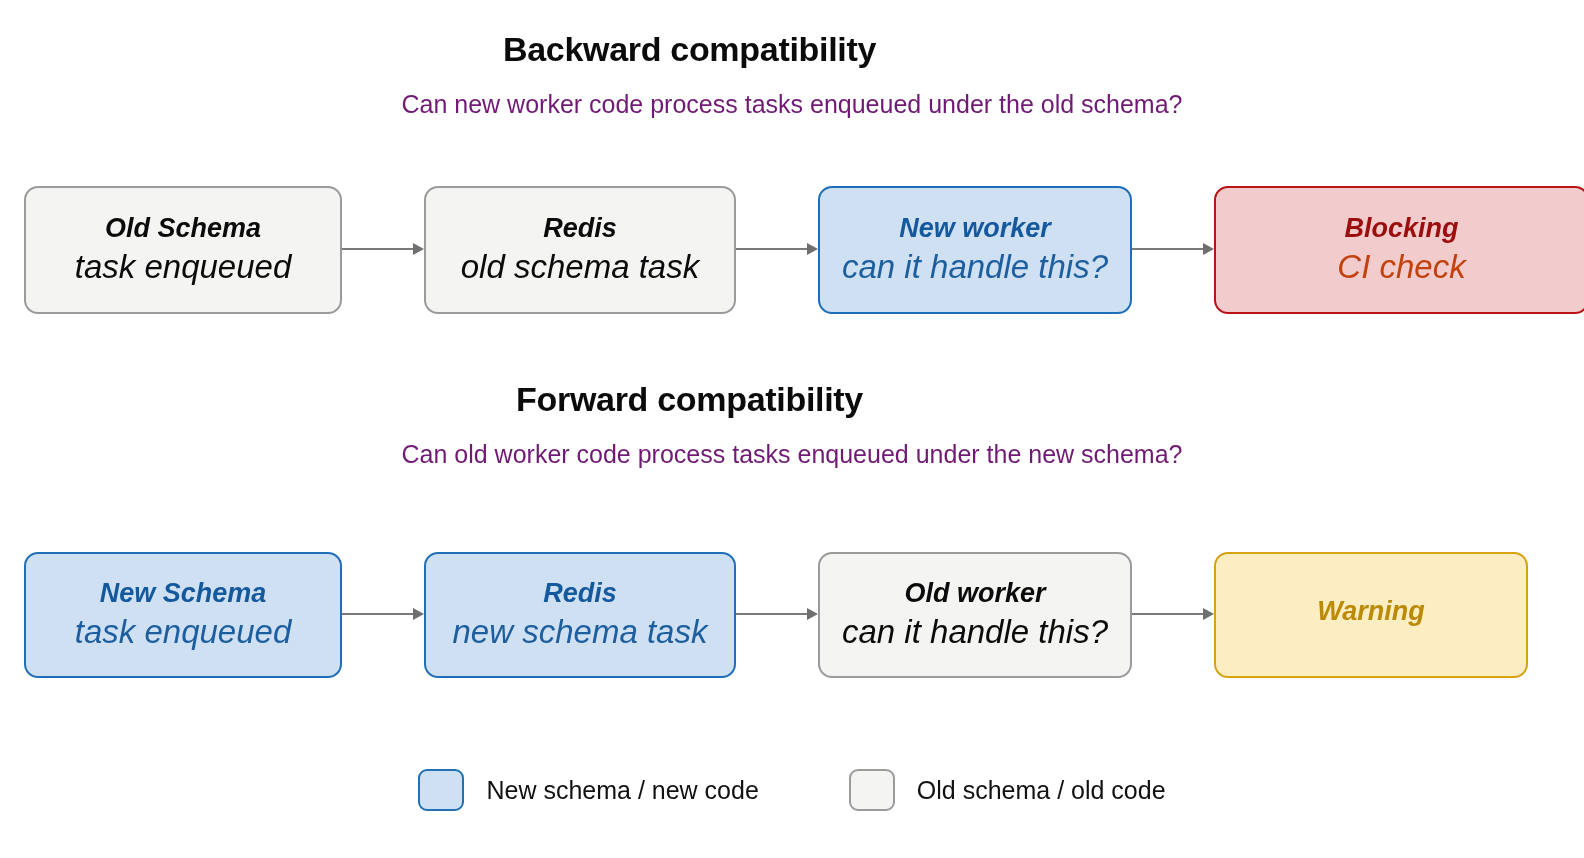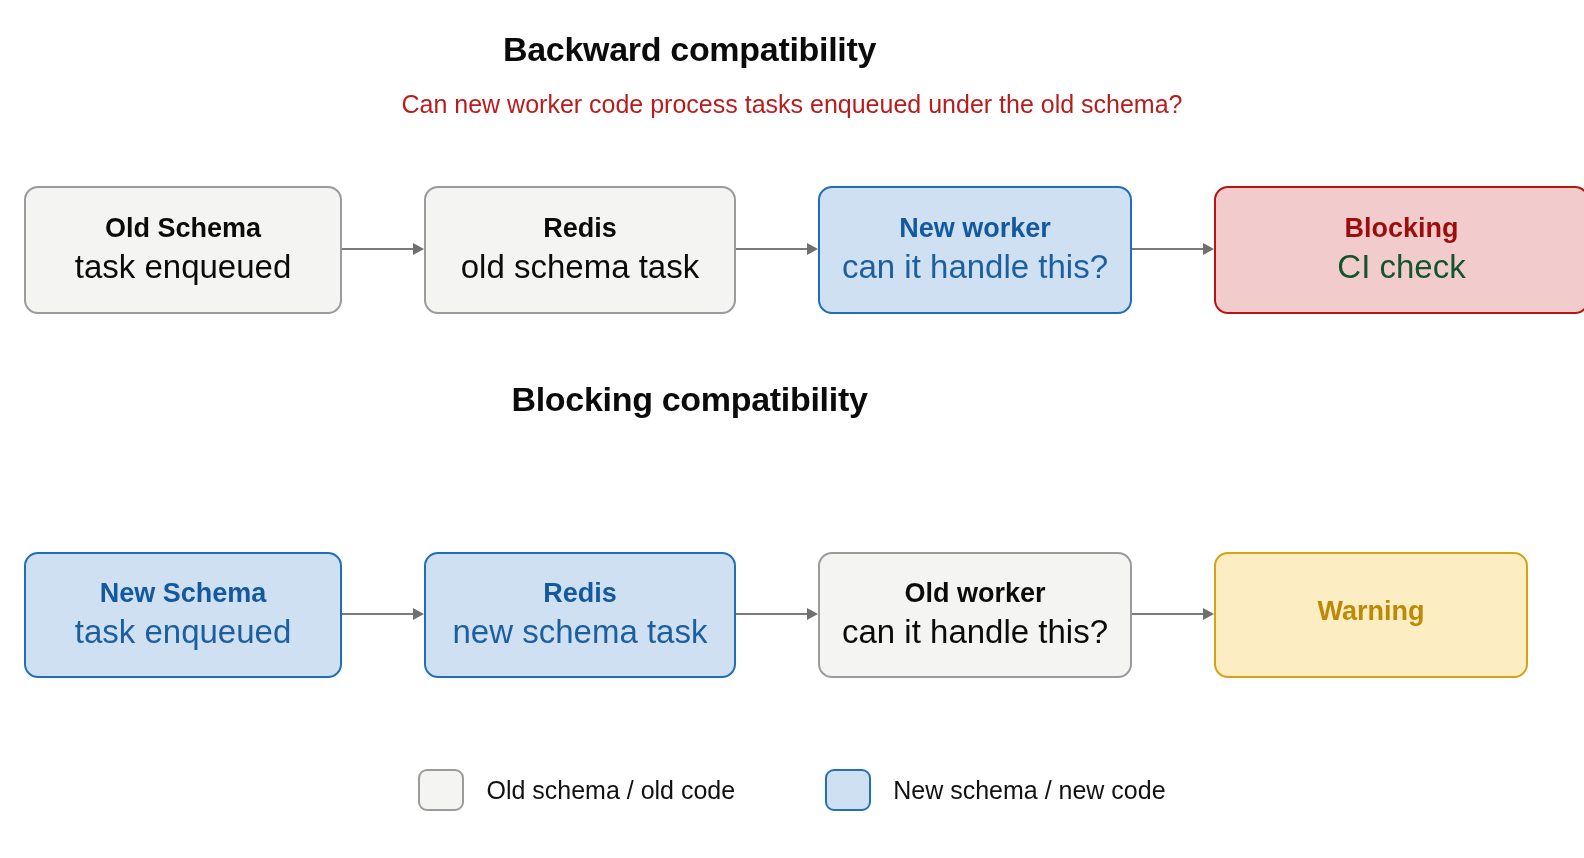--- a/index.html
+++ b/index.html
@@ -35,21 +35,21 @@
     color: #0b0b0b;
     white-space: nowrap;
   }
   .section-subtitle {
     position: absolute;
     left: 0;
     width: 1584px;
     text-align: center;
     font-size: 25px;
     font-weight: normal;
-    color: #b91c1c;
+    color: #701a75;
     white-space: nowrap;
   }
 
   
   .row {
     position: absolute;
     left: 0;
     width: 1584px;
     height: 130px;
   }
@@ -59,20 +59,21 @@
     box-sizing: border-box;
     border-radius: 14px;
     border: 2px solid #9a9a9a;
     background: #f4f4f2;
     display: flex;
     flex-direction: column;
     align-items: center;
     justify-content: center;
     text-align: center;
     line-height: 1.18;
+    font-style: italic;
   }
   .node .n-title {
     font-size: 27px;
     font-weight: bold;
     margin-bottom: 3px;
     white-space: nowrap;
   }
   .node .n-sub {
     font-size: 33px;
     font-weight: normal;
@@ -92,21 +93,21 @@
     color: #175a9e;
   }
   .node.blue .n-title { color: #14599e; }
   .node.blue .n-sub   { color: #1d5f9e; }
   .node.red {
     background: #f2cccc;
     border-color: #b81414;
     color: #9e0f0f;
   }
   .node.red .n-title { color: #9c0d0d; }
-  .node.red .n-sub   { color: #14532d; }
+  .node.red .n-sub   { color: #c2410c; }
   .node.yellow {
     background: #fcedc2;
     border-color: #d6a313;
     color: #bb8a06;
   }
   .node.yellow .n-title { color: #bb8a06; }
 
   
   .arrow {
     position: absolute;
@@ -204,22 +205,23 @@
       <div class="head" style="left:71px;"></div>
     </div>
 
     <div class="node red" style="left:1214px; top:0; width:375px; height:128px;">
       <div class="n-title">Blocking</div>
       <div class="n-sub">CI check</div>
     </div>
 
   </div>
 
-  <div class="section-title" style="top:380px;">Blocking compatibility</div>
-
+  <div class="section-title" style="top:380px;">Forward compatibility</div>
+
+  <div class="section-subtitle" style="top:440px;">Can old worker code process tasks enqueued under the new schema?</div>
 
   <div class="row" style="top:552px;">
 
     <div class="node blue" style="left:24px; top:0; width:318px; height:126px;">
       <div class="n-title">New Schema</div>
       <div class="n-sub">task enqueued</div>
     </div>
 
     <div class="arrow" style="left:342px; top:56px; width:82px;">
       <div class="shaft" style="width:71px;"></div>
@@ -248,24 +250,24 @@
 
     <div class="node yellow single" style="left:1214px; top:0; width:314px; height:126px;">
       <div class="n-title">Warning</div>
     </div>
 
   </div>
 
   <div class="legend" style="top:765px;">
 
     <div class="legend-item">
+      <div class="legend-swatch blue"></div>
+      <div class="legend-label">New schema / new code</div>
+    </div>
+
+    <div class="legend-item">
       <div class="legend-swatch"></div>
       <div class="legend-label">Old schema / old code</div>
     </div>
 
-    <div class="legend-item">
-      <div class="legend-swatch blue"></div>
-      <div class="legend-label">New schema / new code</div>
-    </div>
-
   </div>
 
 </div>
 
 </body></html>

